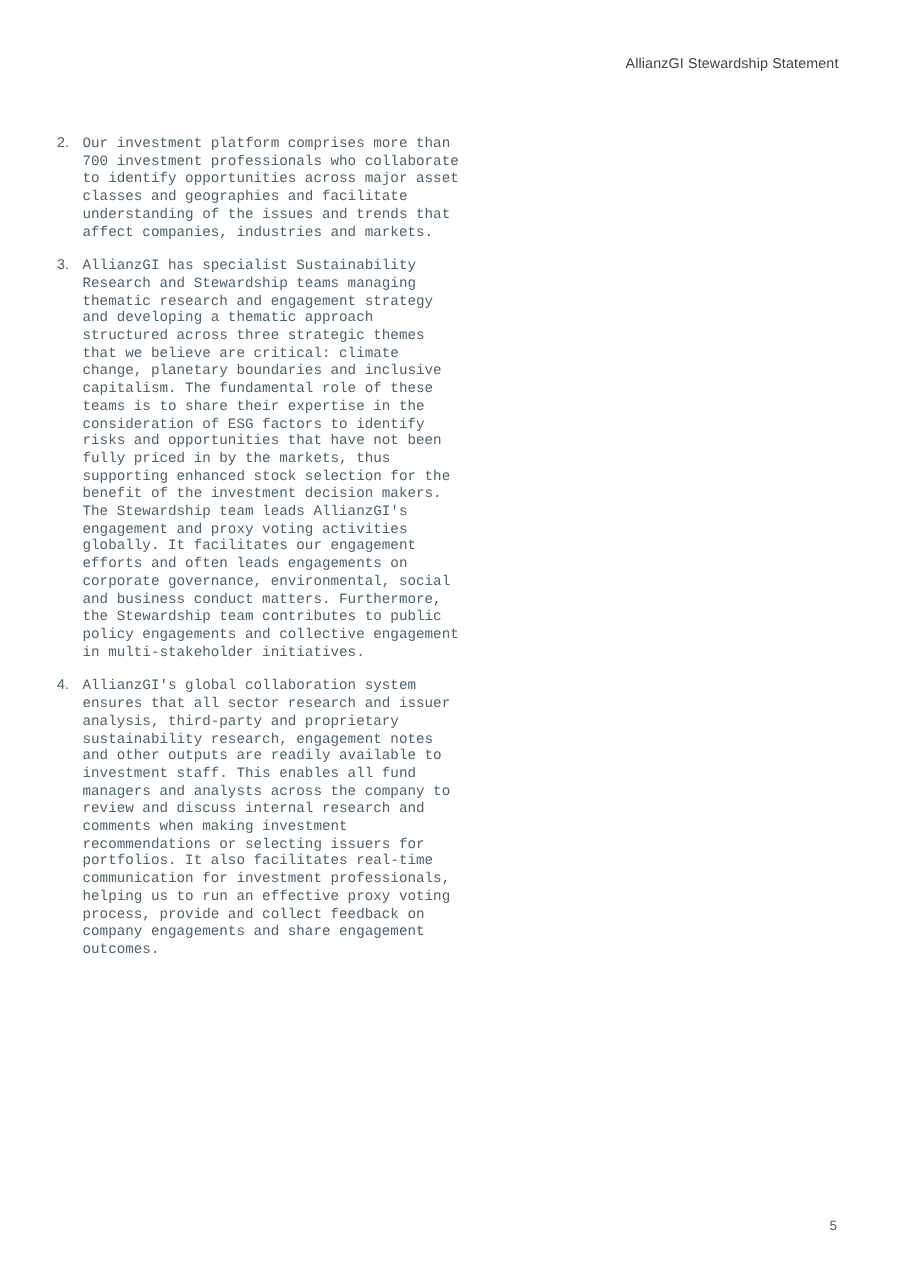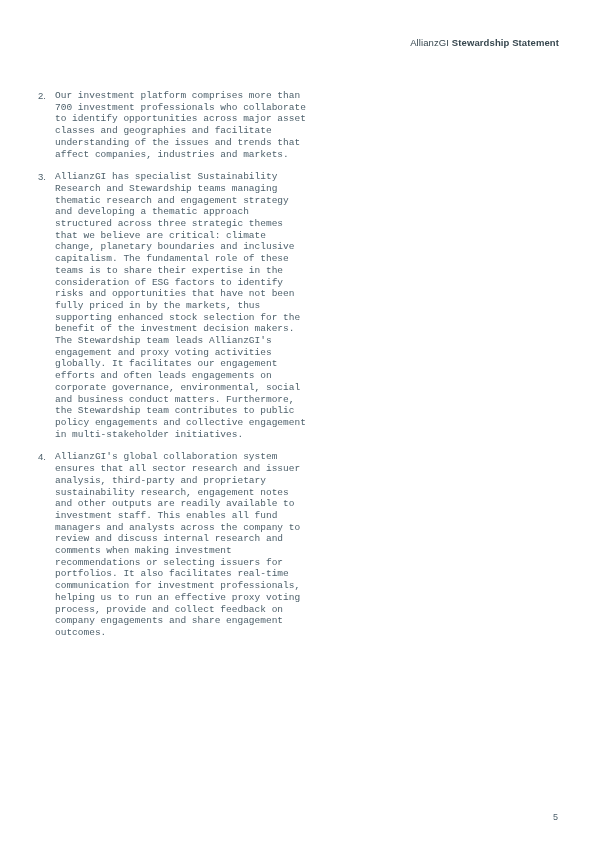--- a/index.html
+++ b/index.html
@@ -18,21 +18,21 @@
     .header {
       position: absolute;
       top: 37px;
       right: 41px;
       font-size: 9.5px;
       letter-spacing: 0.1px;
       color: #37474f;
       white-space: nowrap;
     }
     .header .brand { font-weight: 400; }
-    .header .title { font-weight: 700; }
+    .header .title { font-weight: 400; }
     .content {
       position: absolute;
       top: 90px;
       left: 38px;
       width: 270px;
     }
     .item {
       display: flex;
       margin-bottom: 11px;
       font-size: 9.5px;

